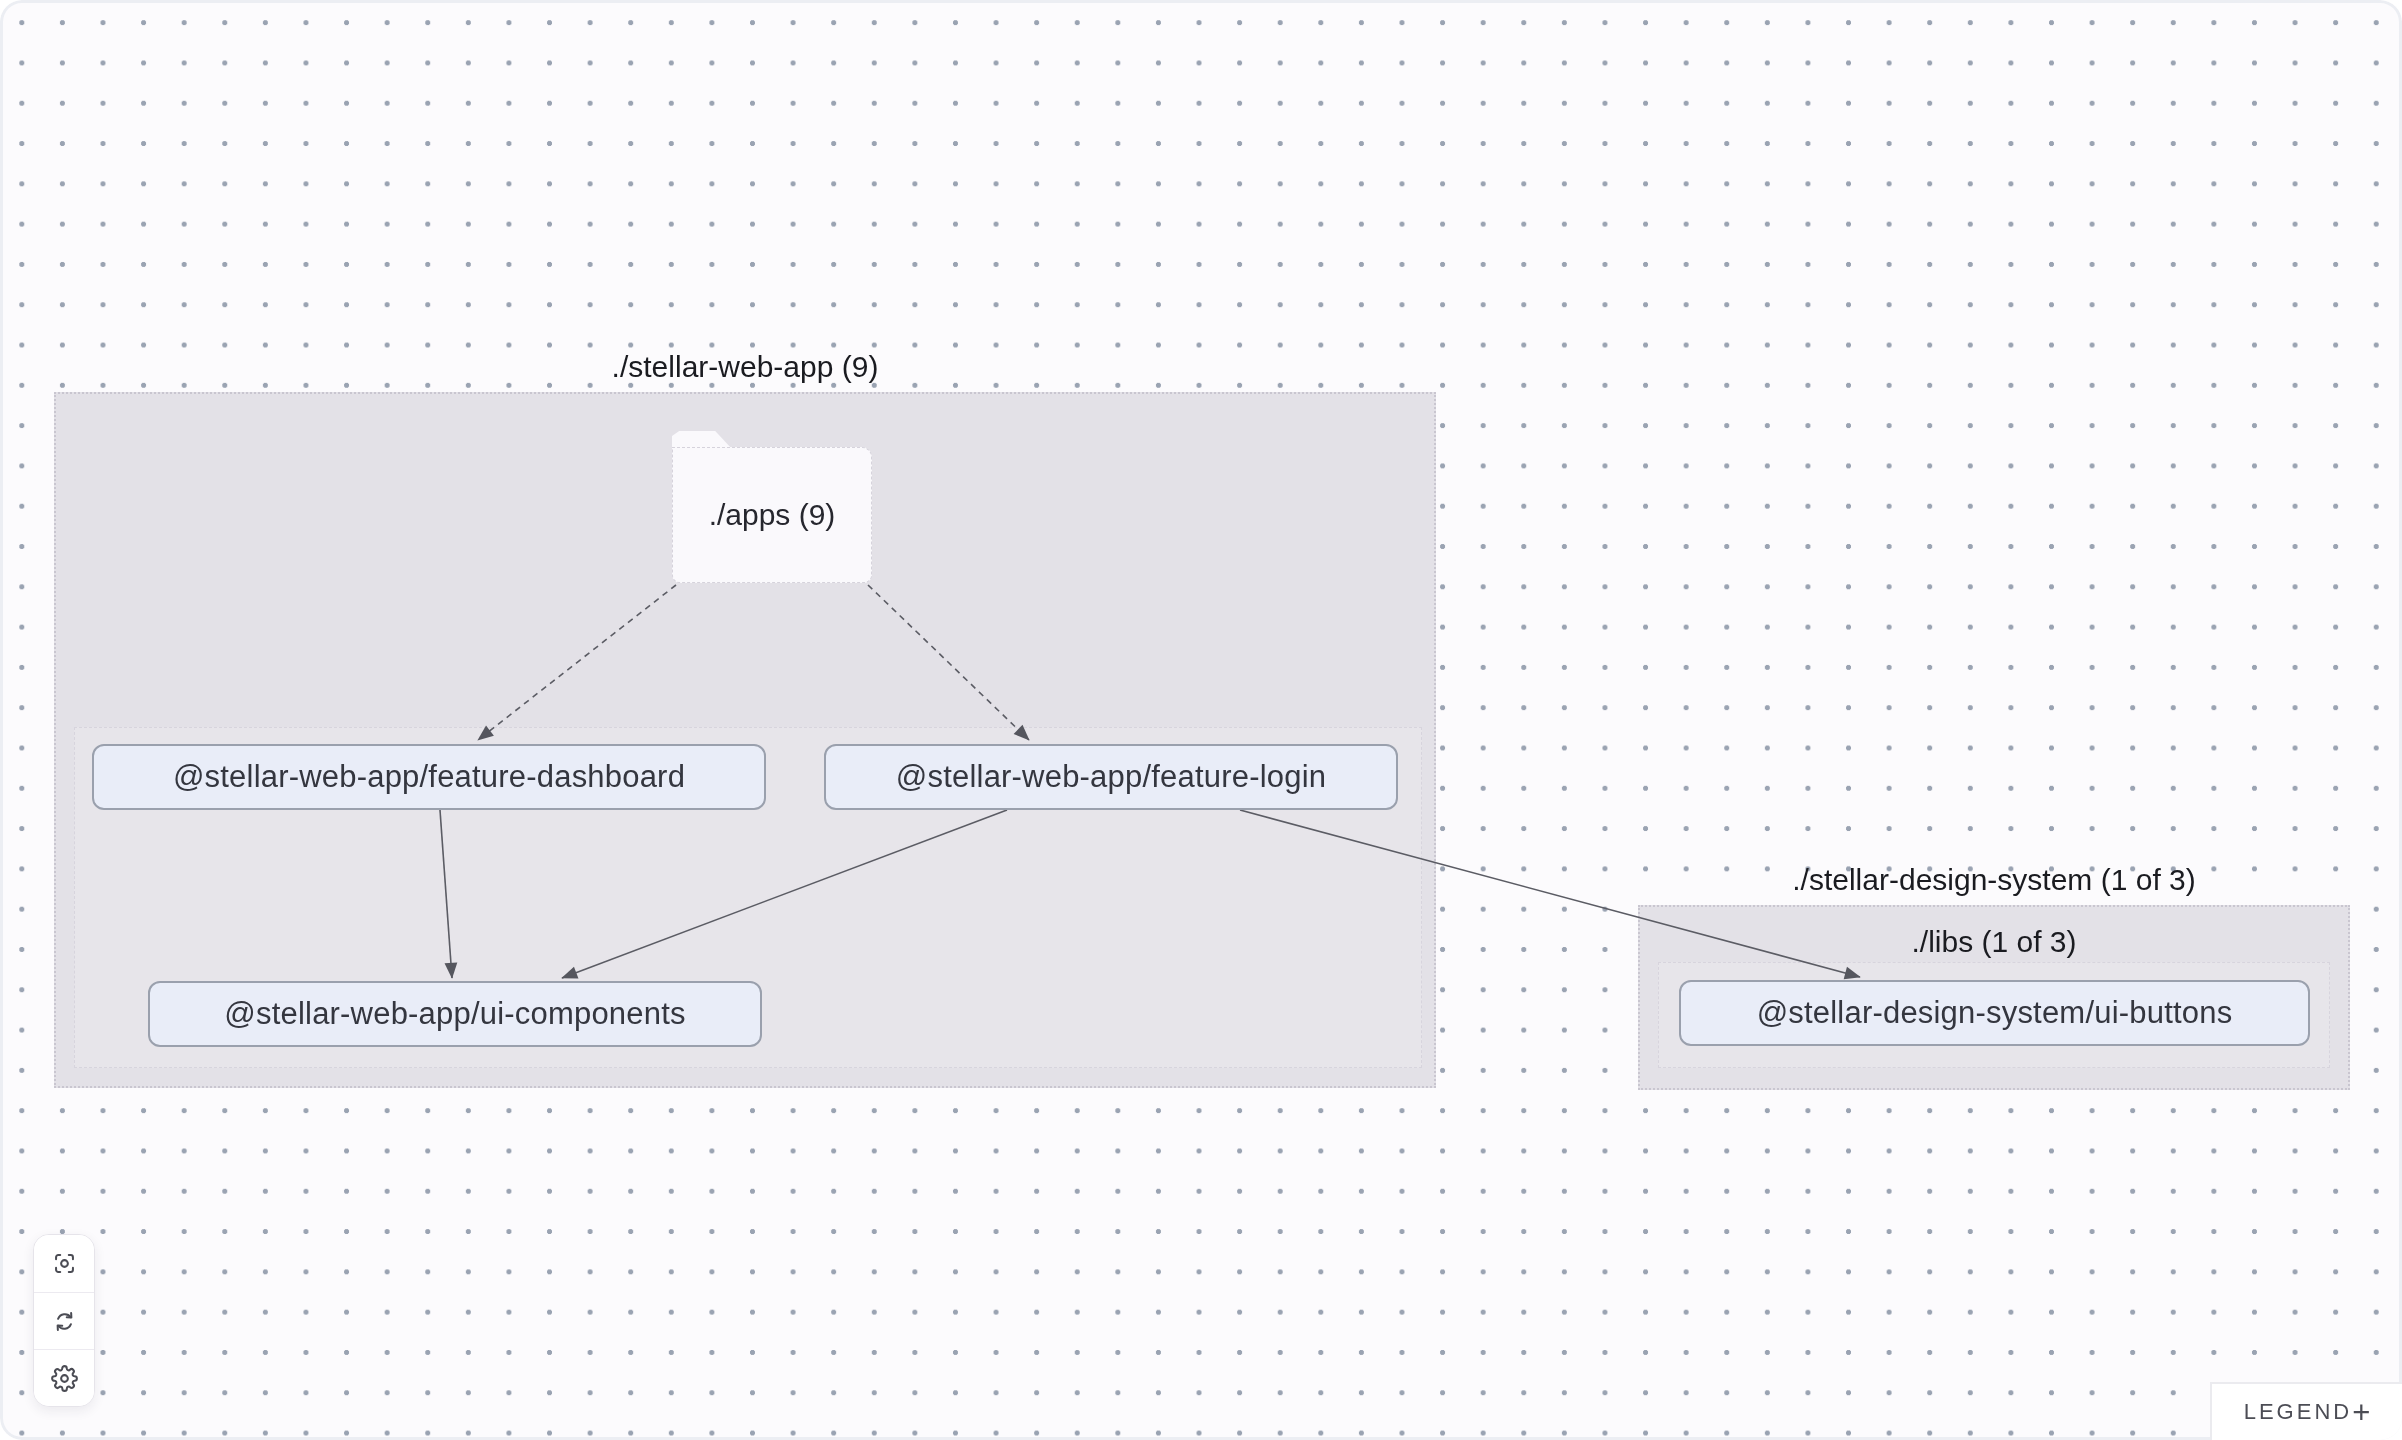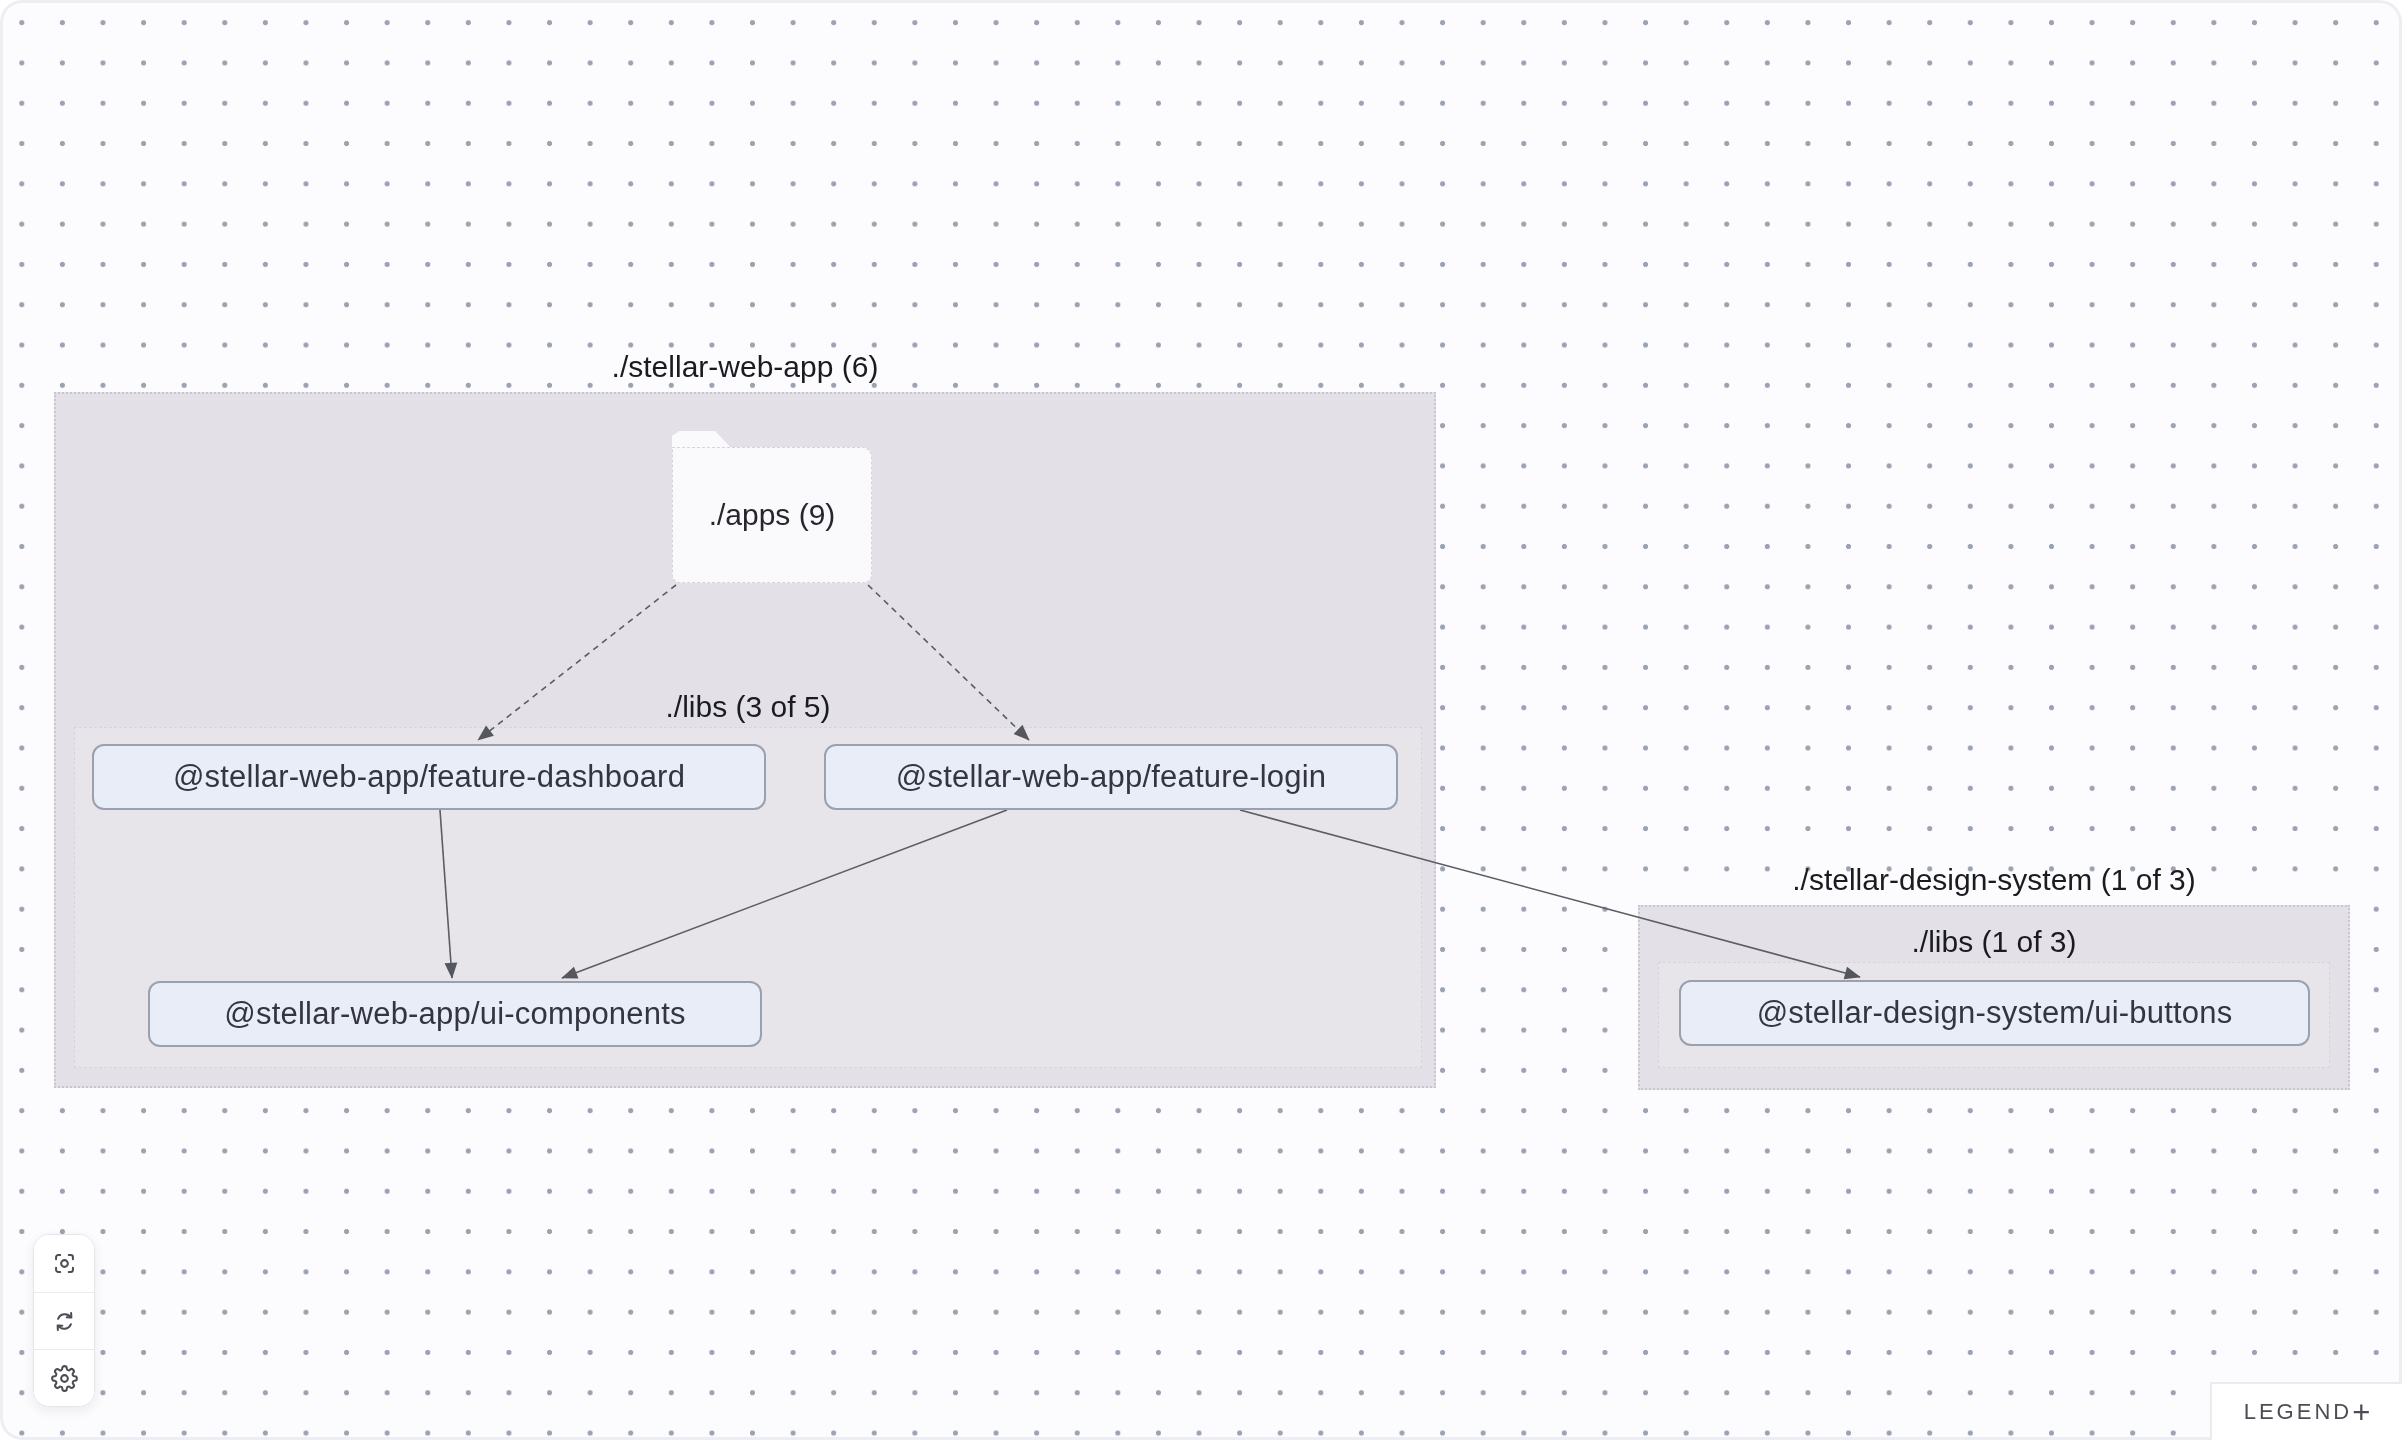--- a/index.html
+++ b/index.html
@@ -36,28 +36,27 @@
     display:flex;align-items:center;justify-content:center;cursor:pointer;}
   .legend-text{font-size:22px;letter-spacing:3px;color:#4c4d55;}
   .legend-plus{font-size:31px;font-weight:300;color:#4c4d55;line-height:1;}
 </style>
 </head>
 <body>
 
 <div class="canvas">
 
   <div class="group" style="left:54px;top:392px;width:1382px;height:696px;"></div>
-  <div class="group-label" style="left:54px;top:348px;width:1382px;">./stellar-web-app (6)</div>
+  <div class="group-label" style="left:54px;top:348px;width:1382px;">./stellar-web-app (9)</div>
 
   <div class="folder" style="left:672px;top:431px;width:200px;height:152px;">
     <div class="folder-tab"></div>
     <div class="folder-body">./apps (9)</div>
   </div>
 
-  <div class="libs-label" style="left:74px;top:690px;width:1348px;">./libs (3 of 5)</div>
   <div class="libs-box" style="left:74px;top:727px;width:1348px;height:341px;"></div>
 
   <div class="group" style="left:1638px;top:905px;width:712px;height:185px;"></div>
   <div class="group-label" style="left:1638px;top:861px;width:712px;">./stellar-design-system (1 of 3)</div>
   <div class="libs-label" style="left:1658px;top:925px;width:672px;">./libs (1 of 3)</div>
   <div class="libs-box" style="left:1658px;top:962px;width:672px;height:106px;"></div>
 
   <svg class="edges" width="2402" height="1440" viewBox="0 0 2402 1440">
     <defs>
       <marker id="arrow" markerWidth="12" markerHeight="10" refX="10.5" refY="5" orient="auto">

